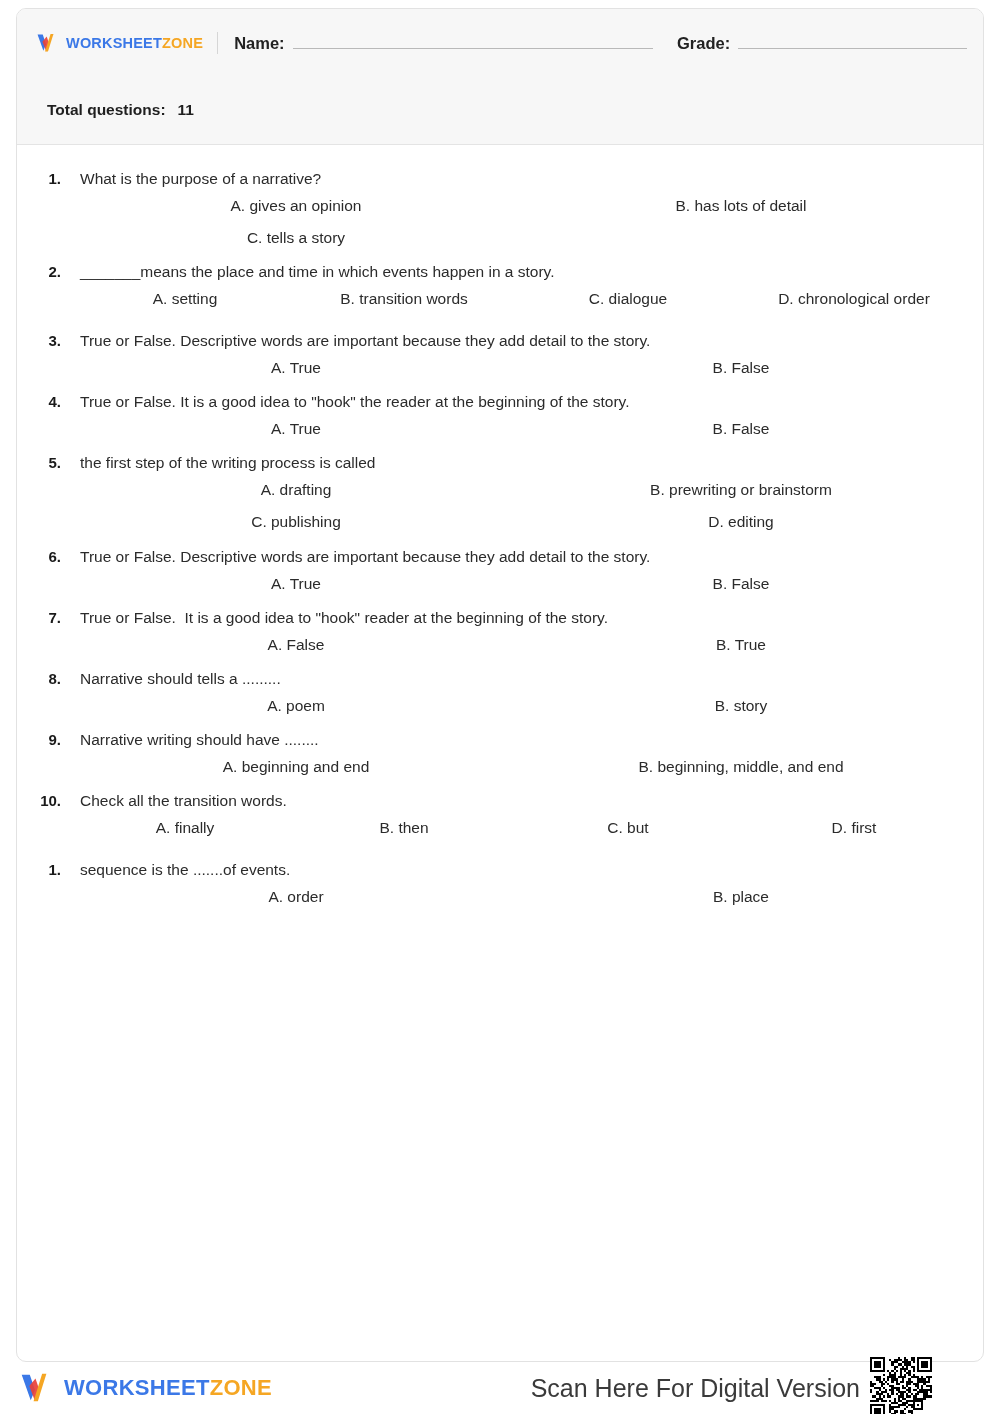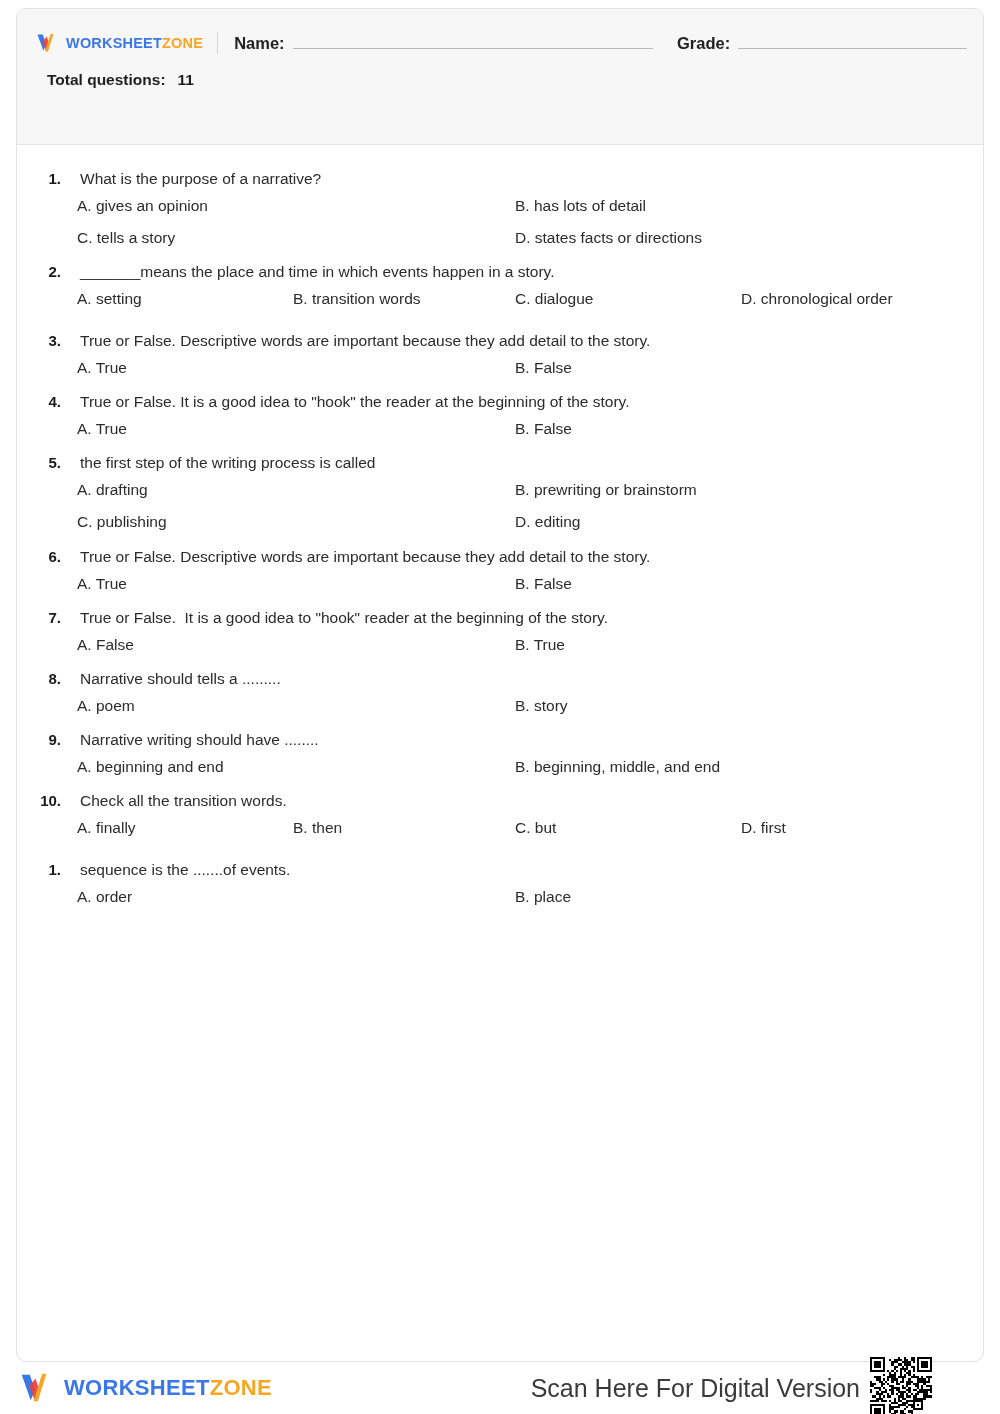--- a/index.html
+++ b/index.html
@@ -101,20 +101,21 @@
     flex: 1 1 auto;
     border-bottom: 1px solid #b9b9b9;
     height: 14px;
     min-width: 40px;
   }
 
   .totals {
     display: flex;
     align-items: baseline;
     padding-left: 14px;
+    margin-top: 30px;
   }
   .totals-label {
     font-size: 15.5px;
     font-weight: bold;
     color: #1f1f1f;
   }
   .totals-value {
     font-size: 15.5px;
     font-weight: bold;
     color: #1f1f1f;
@@ -160,20 +161,21 @@
     grid-template-columns: 438px 1fr;
   }
   .q-options.cols-4 {
     grid-template-columns: 216px 222px 226px 1fr;
   }
   .opt {
     font-size: 15.5px;
     color: #2b2b2b;
     line-height: 1.3;
     white-space: nowrap;
+    text-align: center;
   }
 
   
   .question.sp-lg { margin-bottom: 22px; }
 
   
   .sheet-footer {
     position: absolute;
     left: 16px;
     right: 16px;
@@ -256,21 +258,20 @@
     <div class="questions" id="questions-list">
         <div class="question">
           <div class="q-head">
             <span class="q-num">1.</span>
             <span class="q-text">What is the purpose of a narrative?</span>
           </div>
           <div class="q-options cols-2">
             <div class="opt">A. gives an opinion</div>
             <div class="opt">B. has lots of detail</div>
             <div class="opt">C. tells a story</div>
-            <div class="opt">D. states facts or directions</div>
           </div>
         </div>
         <div class="question sp-lg">
           <div class="q-head">
             <span class="q-num">2.</span>
             <span class="q-text">_______means the place and time in which events happen in a story.</span>
           </div>
           <div class="q-options cols-4">
             <div class="opt">A. setting</div>
             <div class="opt">B. transition words</div>

